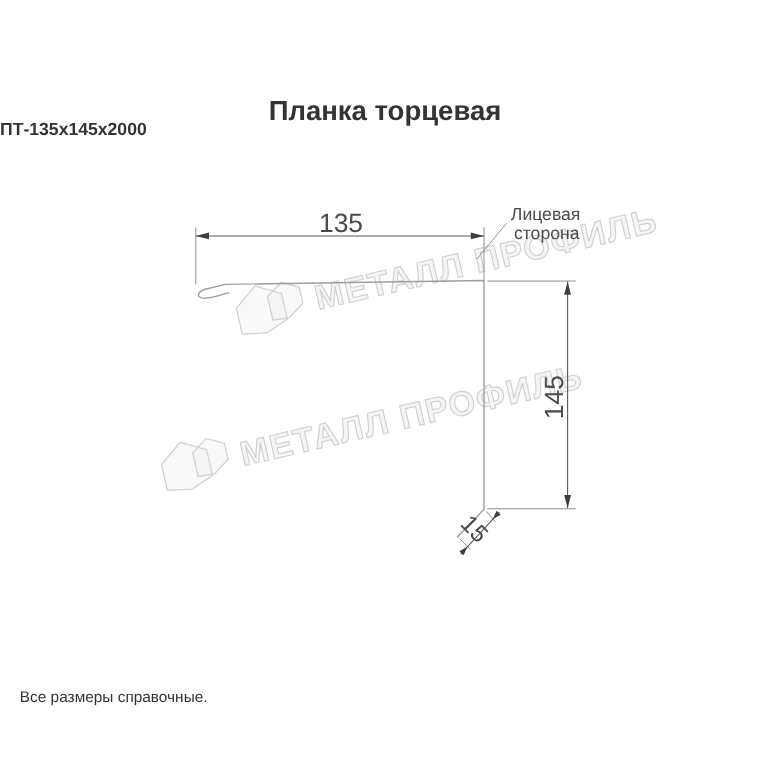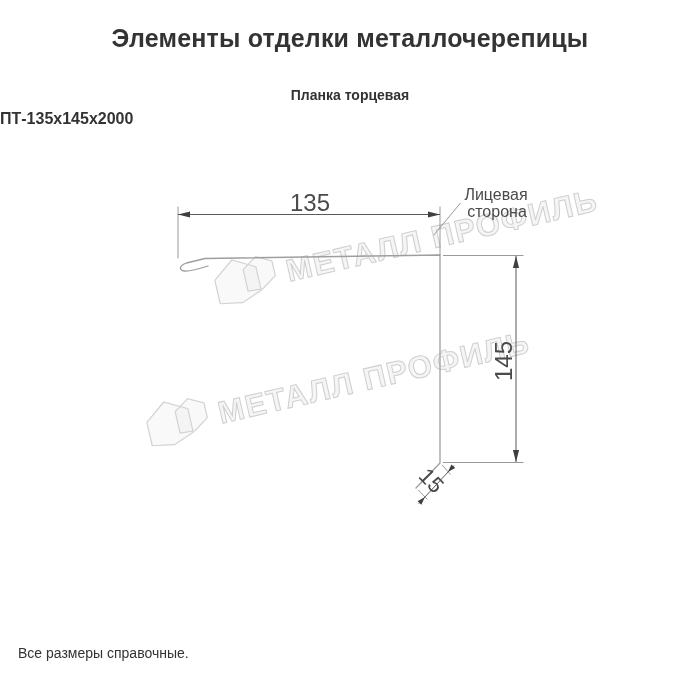--- a/index.html
+++ b/index.html
@@ -13,47 +13,46 @@
   }
   .page-title{
     position:absolute;top:24px;left:0;width:700px;
     text-align:center;
     font-size:25px;font-weight:bold;color:#333333;
     letter-spacing:0.2px;
   }
   .product-name{
     position:absolute;top:87px;left:0;width:700px;
     text-align:center;
-    font-size:14px;font-weight:bold;color:#333333;
+    font-size:25px;font-weight:bold;color:#333333;
   }
   .product-code{
     position:absolute;top:110px;left:0;width:700px;
     text-align:left;
     font-size:16px;font-weight:bold;color:#333333;
   }
   svg.drawing{position:absolute;left:0;top:0;}
   svg text{font-family:"Liberation Sans", sans-serif;}
   .dim-text{fill:#4a4a4a;}
   .wm-text{
     fill:rgba(210,210,210,0.22);
     stroke:#cfcfcf;stroke-width:1px;
     font-weight:bold;letter-spacing:1.5px;
   }
   .wm-shape{fill:rgba(222,222,222,0.18);stroke:#d2d2d2;stroke-width:1.2px;}
   .footer{
-    position:absolute;left:18px;top:644px;
+    position:absolute;left:18px;top:624px;
     font-size:14px;line-height:19px;color:#333333;
   }
 </style>
 </head>
 <body>
 
 <div class="canvas">
 
-  <div class="page-title">Элементы отделки металлочерепицы</div>
   <div class="product-name">Планка торцевая</div>
   <div class="product-code">ПТ-135х145х2000</div>
 
   <svg class="drawing" width="700" height="700" viewBox="0 0 700 700">
 
     <g transform="translate(218,294) rotate(-13)">
       <path class="wm-shape" d="M 0 10 L 0 -14 L 21 -30 L 43 -18 L 43 6 L 22 14 Z"></path>
       <path class="wm-shape" d="M 30 4 L 30 -18 L 45 -28 L 60 -20 L 60 -5 L 45 5 Z"></path>
       <text class="wm-text" x="72" y="4" font-size="31">МЕТАЛЛ ПРОФИЛЬ</text>
     </g>

